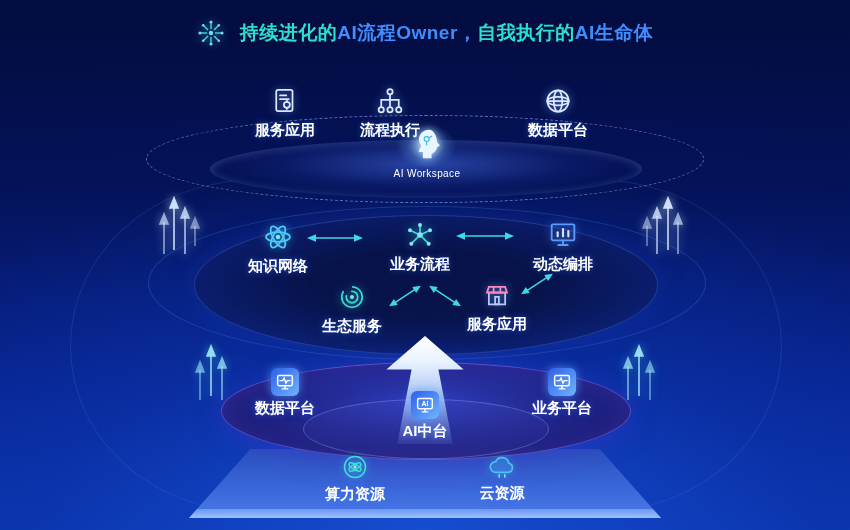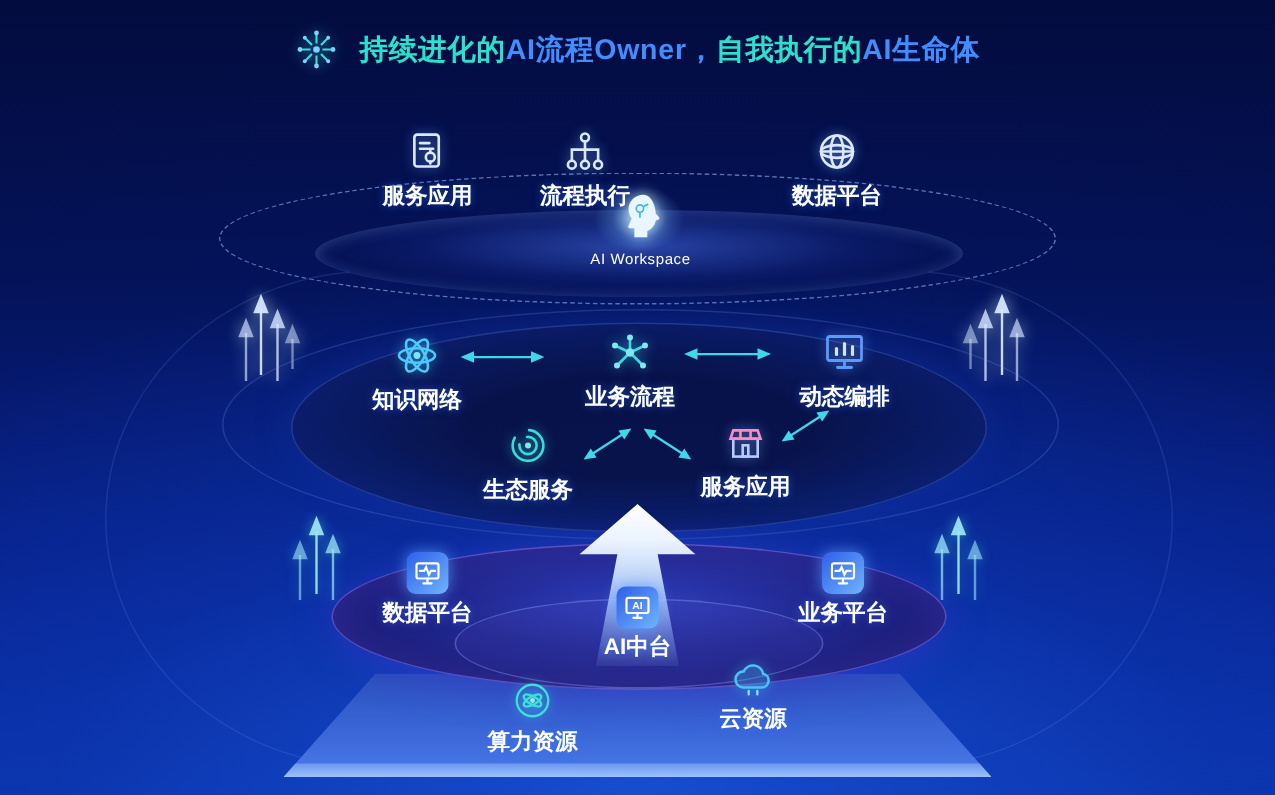--- a/index.html
+++ b/index.html
@@ -374,21 +374,21 @@
       <g stroke="#3ce0d6" stroke-width="1.3" fill="none">
         <circle cx="12" cy="12" r="9"></circle>
         <ellipse cx="12" cy="12" rx="5.6" ry="2.3" transform="rotate(-30 12 12)"></ellipse>
         <ellipse cx="12" cy="12" rx="5.6" ry="2.3" transform="rotate(30 12 12)"></ellipse>
       </g>
           <circle cx="12" cy="12" r="1.4" fill="#8ff0e8"></circle>
         </svg>
       </div>
     <span class="lb">算力资源</span>
   </div>
-  <div class="item z6" style="left:447px;top:437px;">
+  <div class="item z6" style="left:447px;top:451px;">
     <div class="ic" style="height:30px;">
         <svg width="30" height="28" viewBox="0 0 26 24" class="glow-cyan">
       <path d="M7.5 17.5h10.5a4 4 0 0 0 .9-7.9A6 6 0 0 0 7.6 8.2 4.2 4.2 0 0 0 7.5 17.5z" stroke="#4ac2f5" stroke-width="1.5" fill="rgba(70,170,255,.18)"></path>
       <g stroke="#8fe0ff" stroke-width="1.3" stroke-linecap="round">
         <line x1="10.5" y1="19.5" x2="10.5" y2="21.5"></line>
             <line x1="15.5" y1="19.5" x2="15.5" y2="21.5"></line>
       </g>
         </svg>
       </div>
     <span class="lb">云资源</span>

